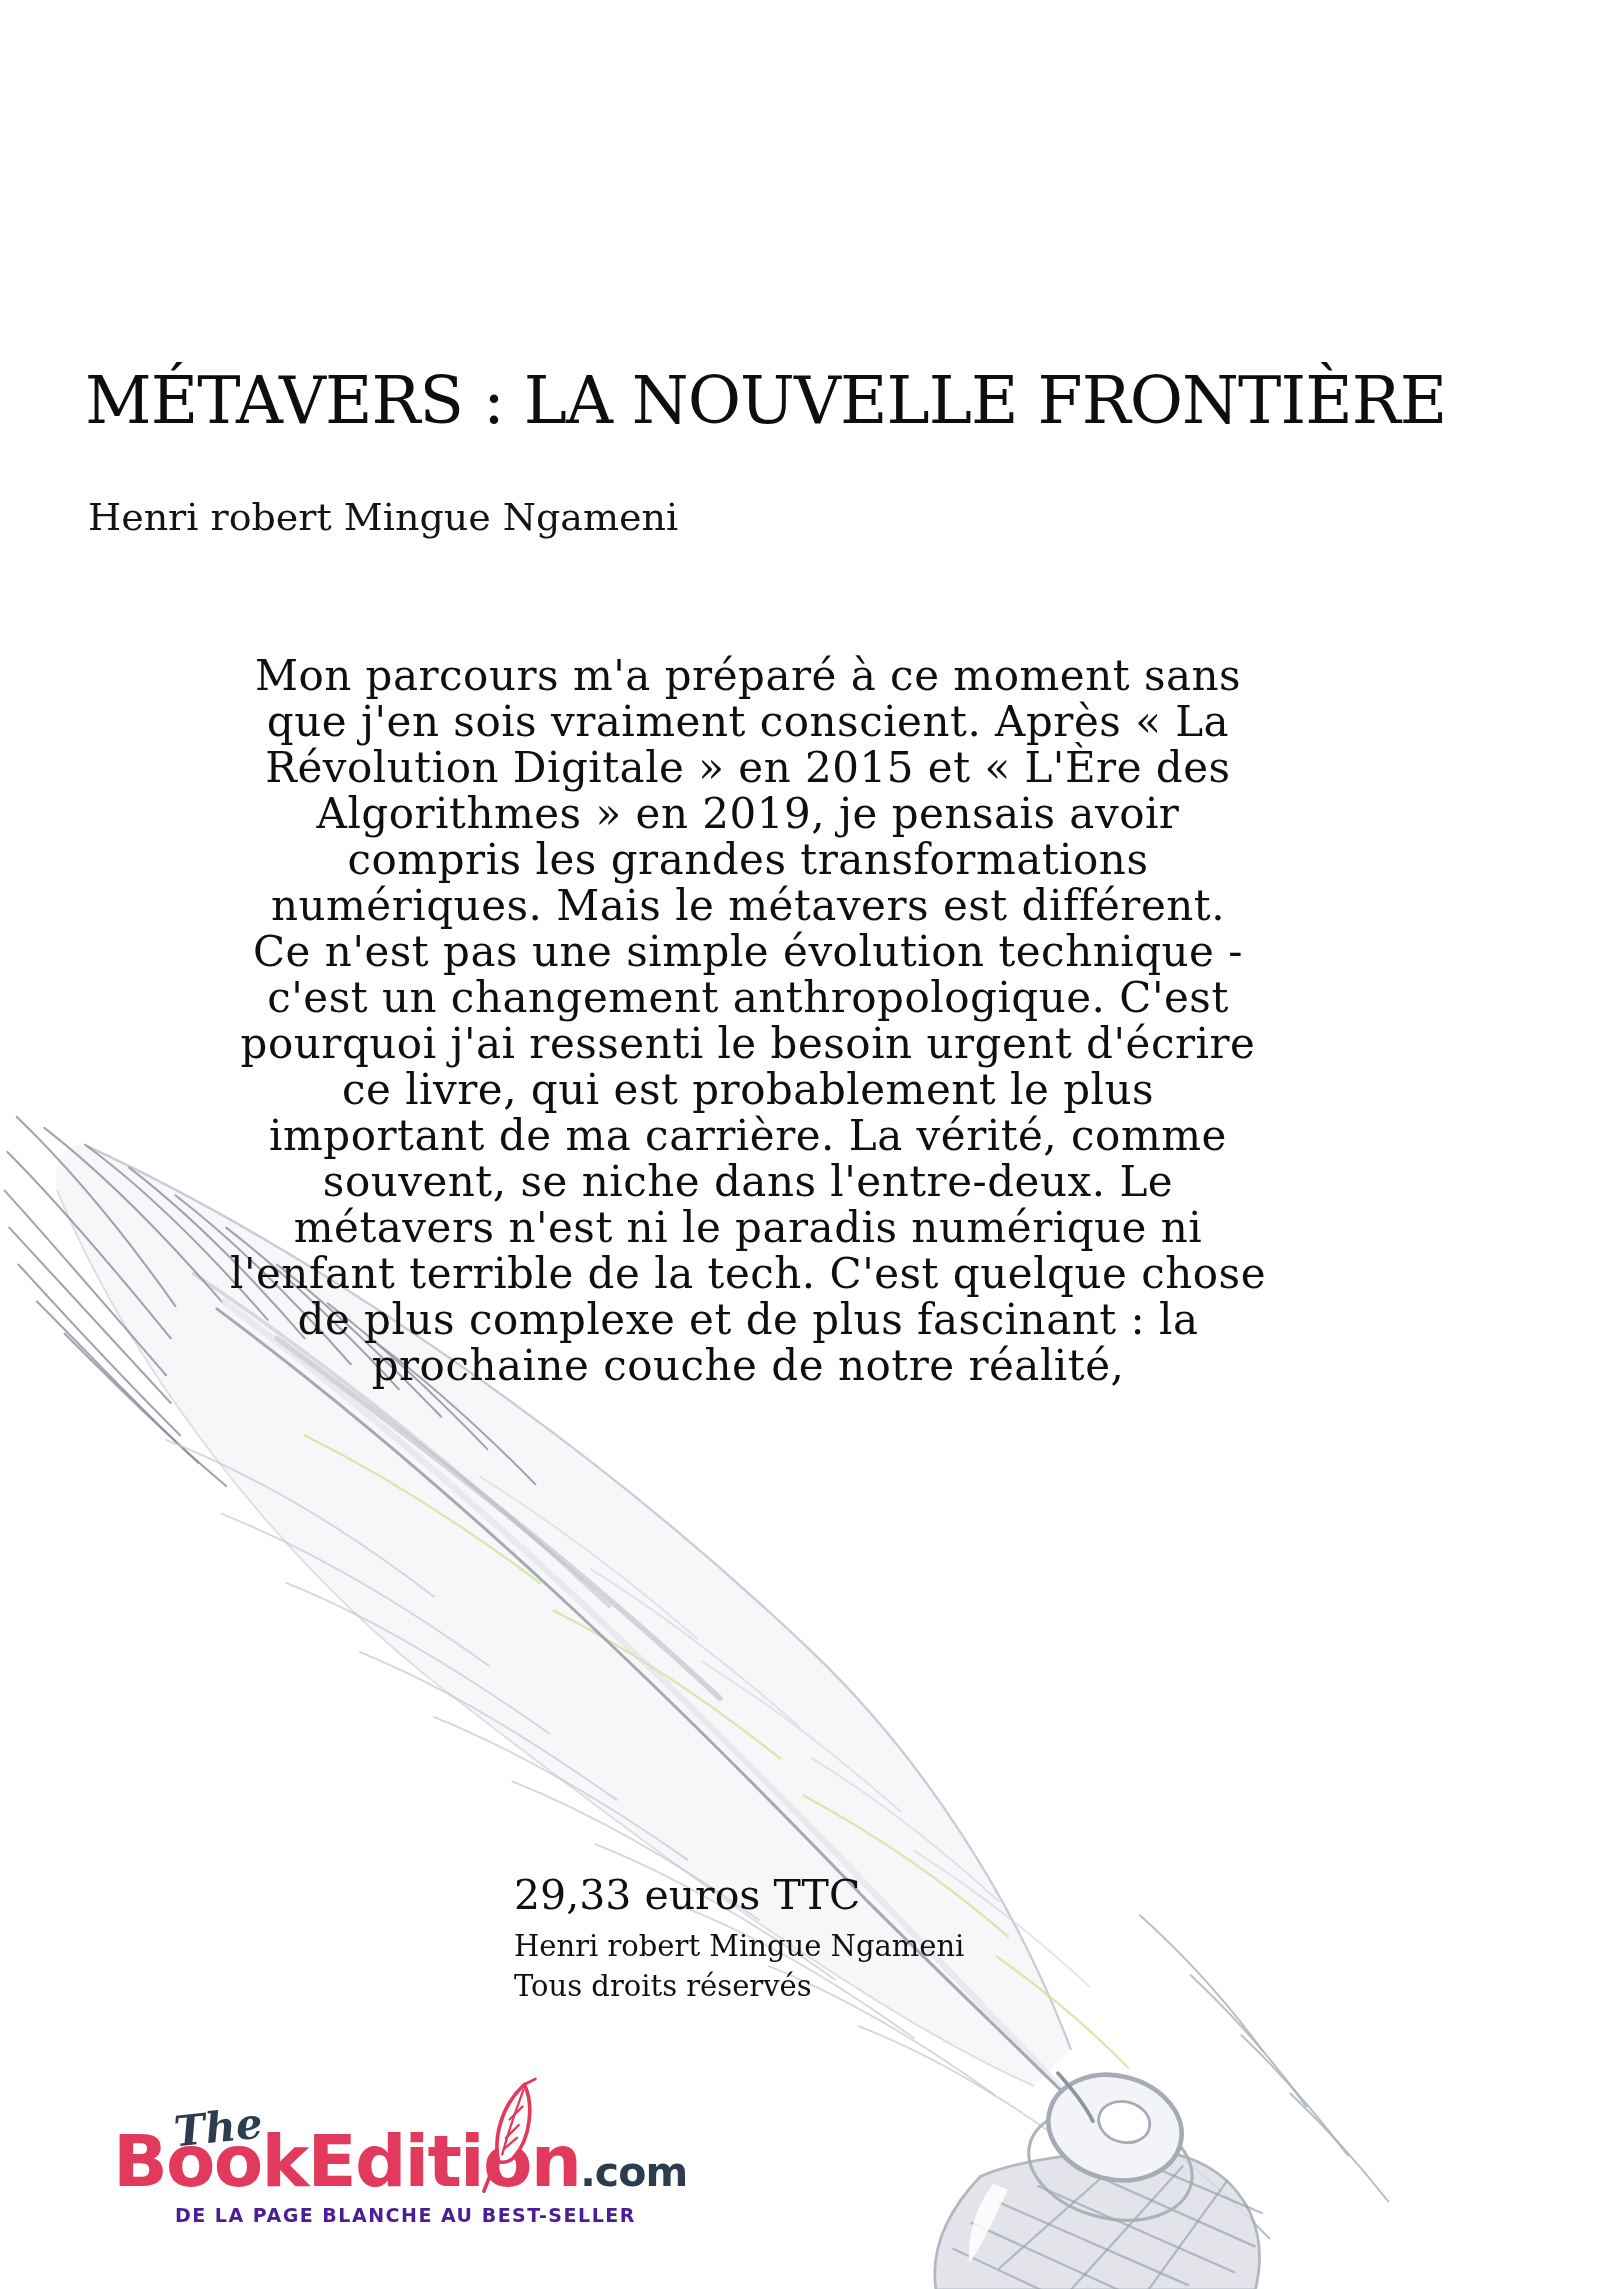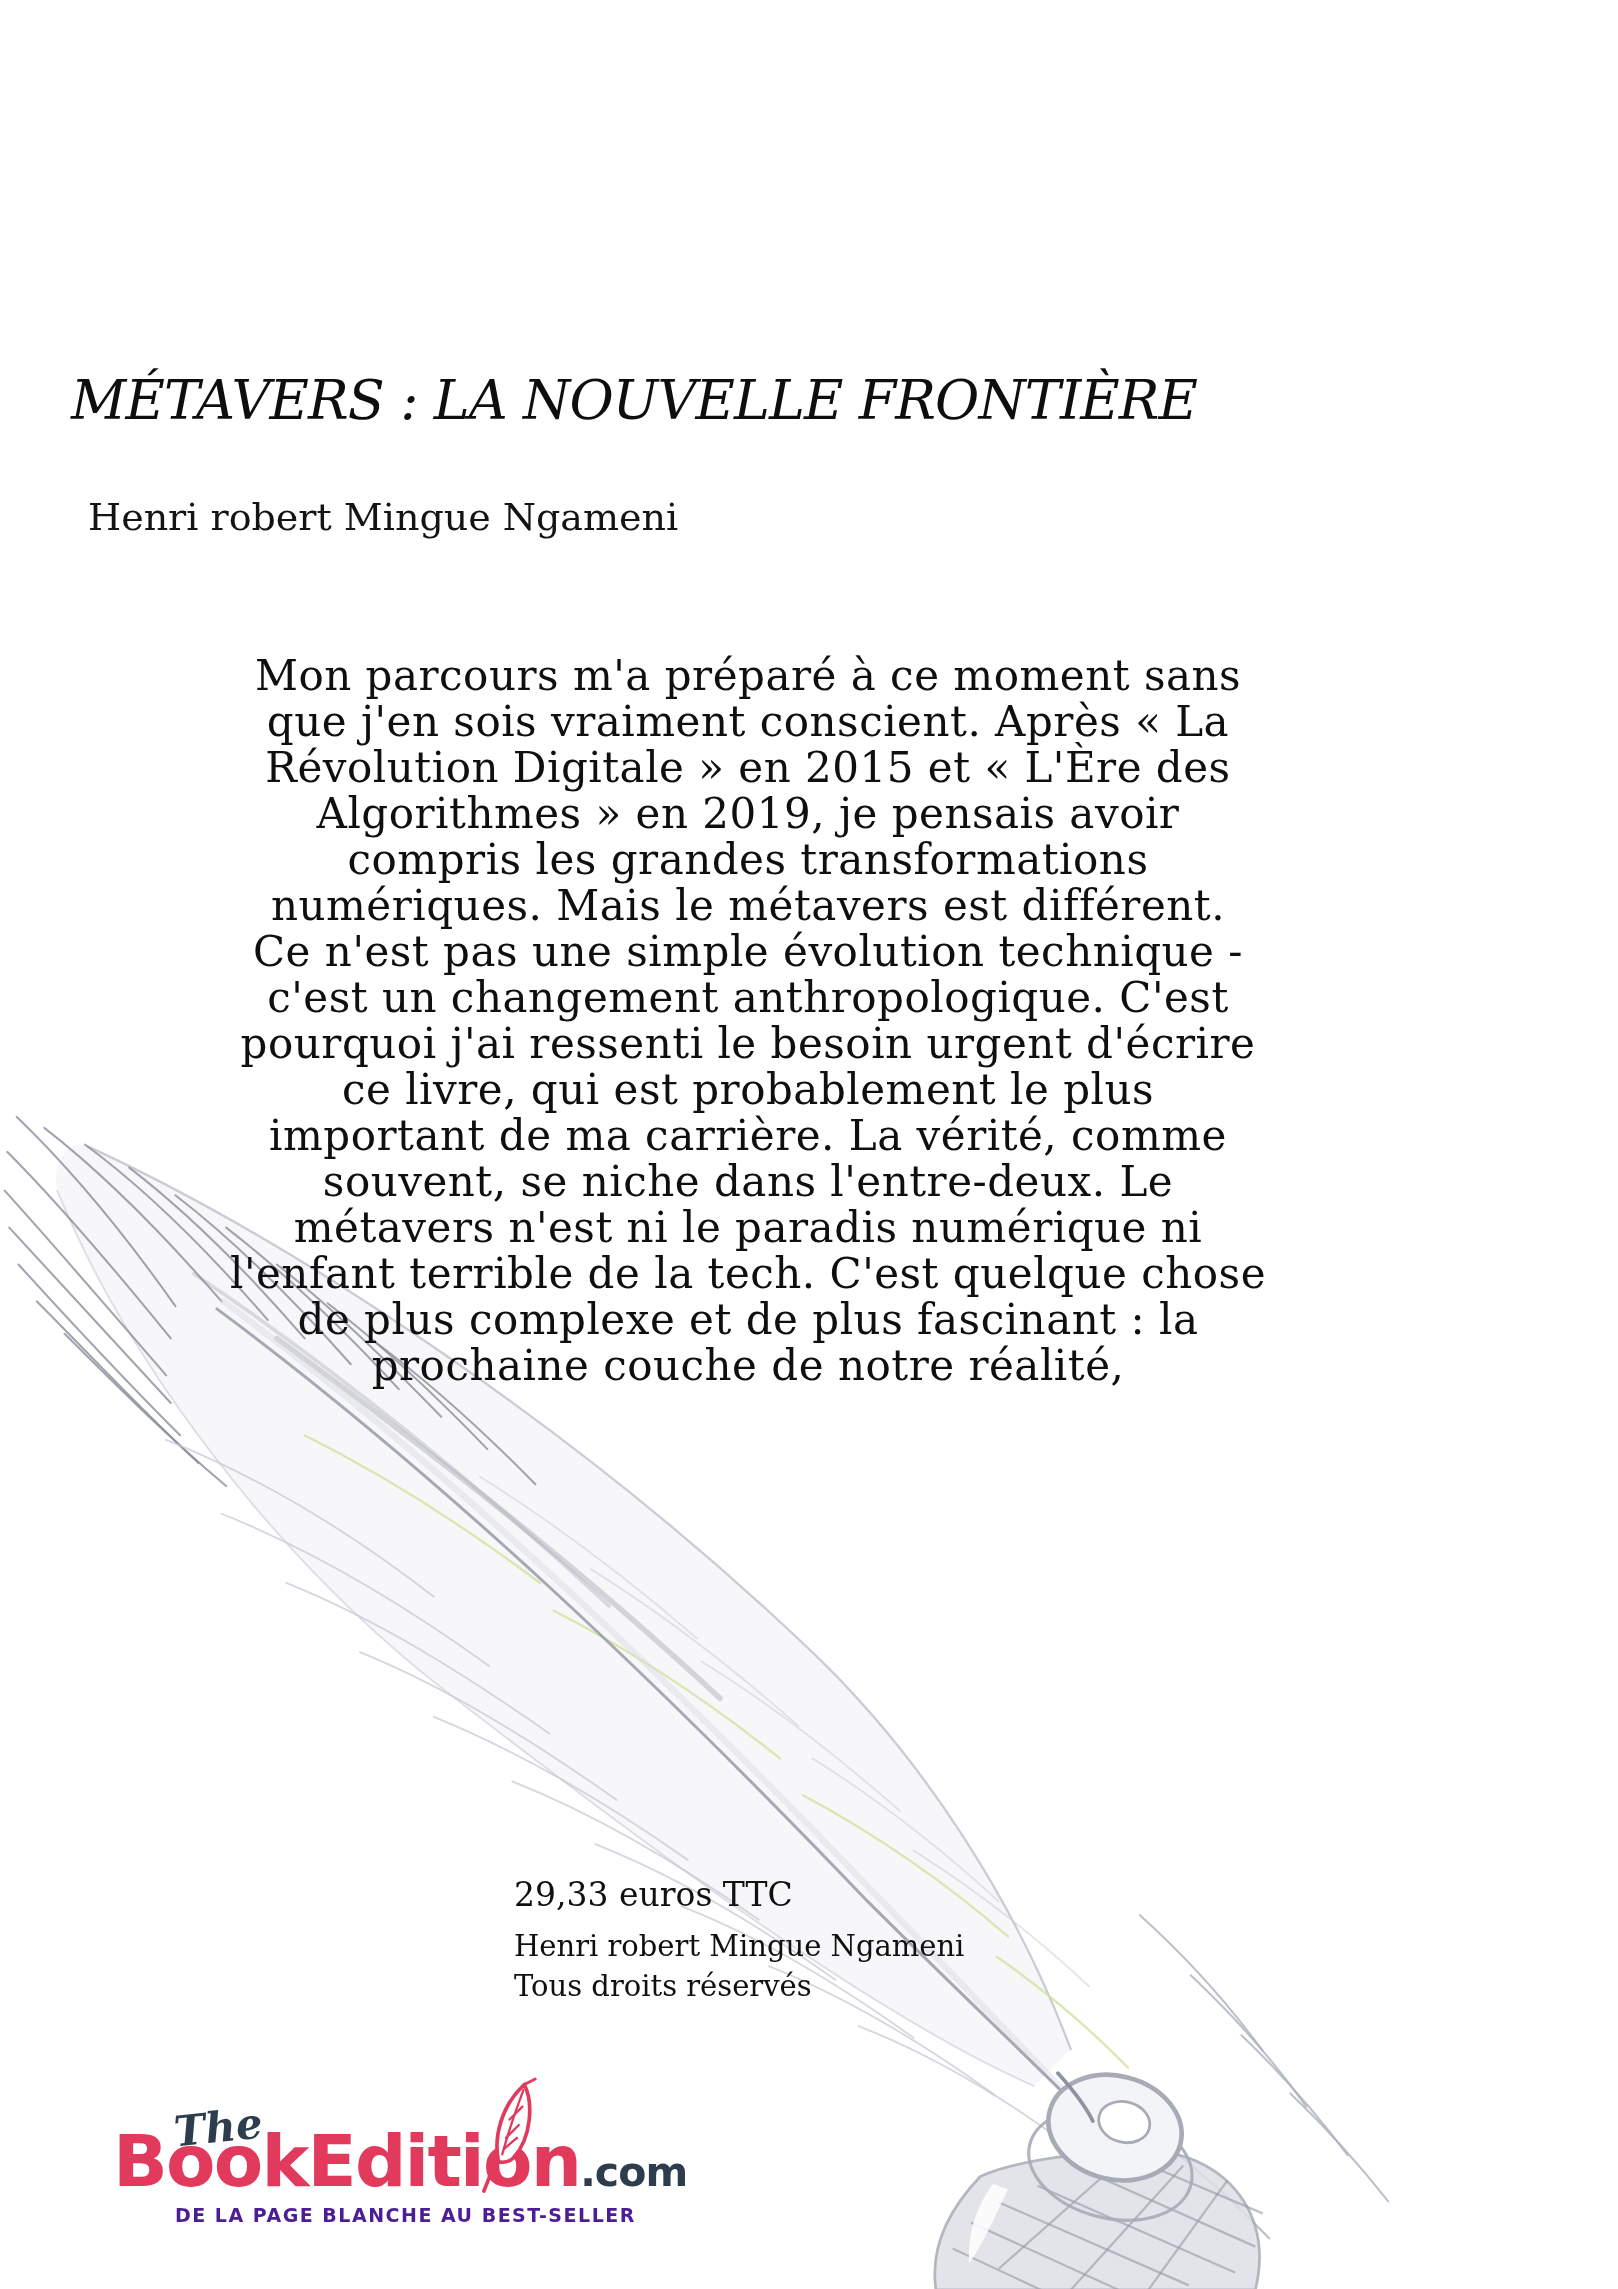--- a/index.html
+++ b/index.html
@@ -7,36 +7,36 @@
     position:relative;
     width:1619px;height:2290px;
     background:#ffffff;
     overflow:hidden;
     font-family:"DejaVu Serif", serif;
     color:#0f0f0f;
   }
   .feather-art{position:absolute;left:0;top:0;width:1619px;height:2290px;pointer-events:none;}
 
   .book-title{
-    position:absolute;left:71px;top:367px;
-    font-size:54px;line-height:68px;letter-spacing:-0.9px;
-    white-space:nowrap;color:#0e0e0e;font-style:italic;
+    position:absolute;left:85px;top:367px;
+    font-size:65px;line-height:68px;letter-spacing:-0.9px;
+    white-space:nowrap;color:#0e0e0e;
   }
   .book-author{
     position:absolute;left:88px;top:495px;
     font-size:38px;line-height:44px;color:#141414;
   }
   .book-synopsis{
     position:absolute;left:88px;top:653px;width:1320px;
     font-size:42px;line-height:46px;letter-spacing:0.5px;
     white-space:pre-line;color:#0f0f0f;text-align:center;
   }
 
   .imprint{position:absolute;left:514px;top:1870px;color:#101010;}
-  .imprint .price{font-size:33px;line-height:50px;margin:0 0 5.5px 0;}
+  .imprint .price{font-size:41px;line-height:50px;margin:0 0 5.5px 0;}
   .imprint .small{font-size:29px;line-height:40px;margin:0;}
 
   .logo{position:absolute;left:113px;top:2097px;width:591px;height:138px;
         font-family:"DejaVu Sans", sans-serif;}
   .logo-the{
     position:absolute;left:61px;top:5.5px;
     font-family:"DejaVu Serif", serif;font-style:italic;font-weight:bold;
     font-size:42px;color:#2e3d4e;transform:rotate(-6deg);
   }
   .logo-main{

